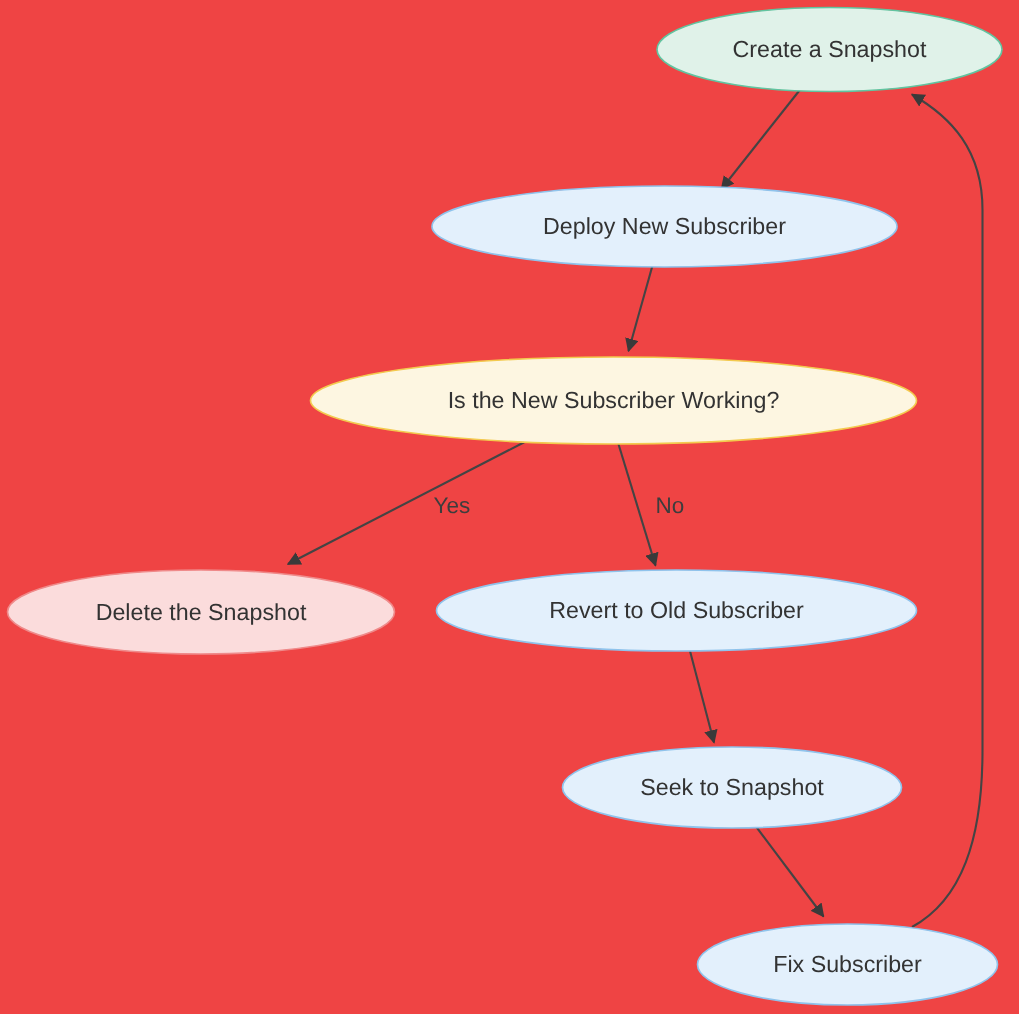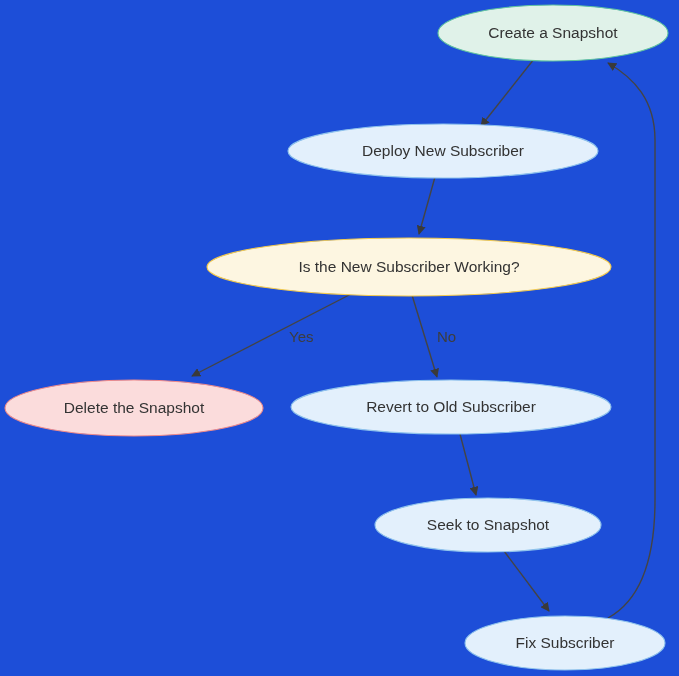--- a/index.html
+++ b/index.html
@@ -9,21 +9,21 @@
     background: #ffffff;
   }
   body {
     font-family: "Liberation Sans", sans-serif;
     -webkit-font-smoothing: antialiased;
   }
   #diagram-root {
     position: relative;
     width: 679px;
     height: 676px;
-    background: #1d4ed8;
+    background: #ef4444;
     overflow: hidden;
   }
   #flow-svg {
     position: absolute;
     top: 0;
     left: 0;
     width: 679px;
     height: 676px;
     display: block;
   }

